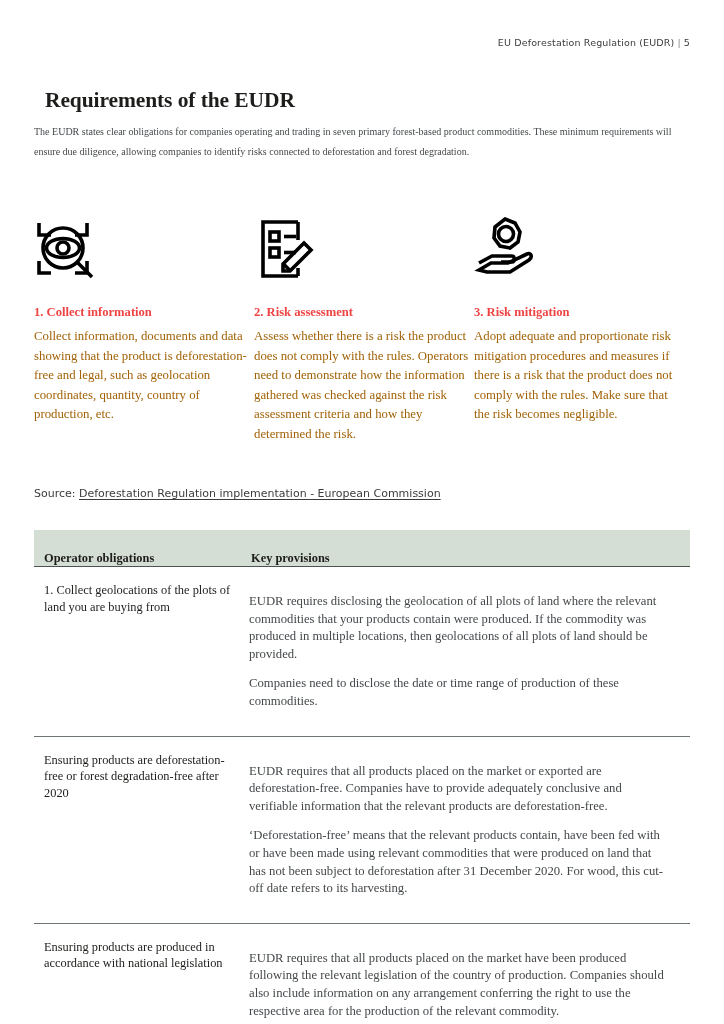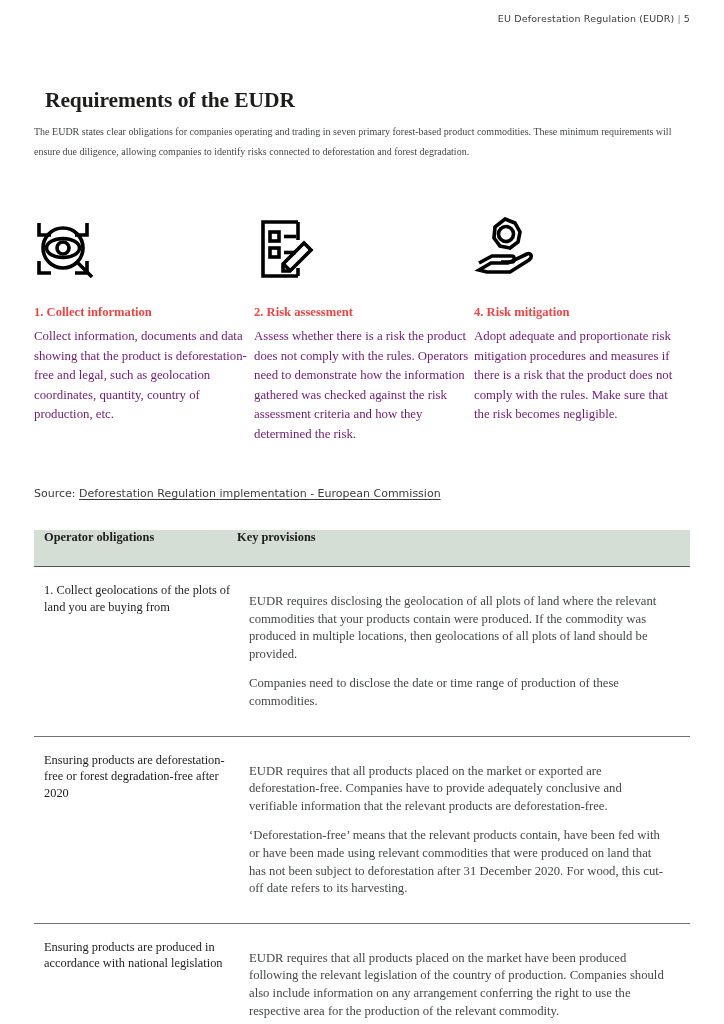--- a/index.html
+++ b/index.html
@@ -18,21 +18,21 @@
 
   .page {
     position: absolute;
     inset: 0;
     padding: 0;
   }
 
   
   .running-header {
     position: absolute;
-    top: 13px;
+    top: 37px;
     right: 34px;
     font-family: "DejaVu Sans", "Liberation Sans", sans-serif;
     font-size: 9.5px;
     letter-spacing: 0.15px;
     color: #3c3c3c;
     white-space: nowrap;
   }
   .running-header .sep {
     padding: 0 3px;
     color: #8a8a8a;
@@ -95,21 +95,21 @@
     font-family: "Liberation Serif", "DejaVu Serif", serif;
     font-weight: bold;
     font-size: 12.6px;
     color: #ef4444;
     line-height: 16px;
   }
   .step-body {
     margin: 7px 0 0 0;
     font-size: 12.8px;
     line-height: 19.6px;
-    color: #701a75;
+    color: #a16207;
   }
   .step:nth-child(1) .step-body { width: 215px; }
   .step:nth-child(2) .step-body { width: 218px; }
   .step:nth-child(3) .step-body { width: 212px; }
 
   
   .source {
     position: absolute;
     top: 487px;
     left: 0;
@@ -129,21 +129,22 @@
     position: absolute;
     top: 530px;
     left: 0;
     width: 656px;
   }
   .t-head {
     background: #d4ded5;
     display: flex;
     border-bottom: 1.4px solid #4c5350;
     height: 36px;
-    align-items: flex-start;
+    align-items: flex-end;
+    gap: 14px;
   }
   .t-head .cell {
     font-family: "Liberation Serif", "DejaVu Serif", serif;
     font-weight: bold;
     font-size: 12.4px;
     color: #1d1d1b;
   }
   .col-a { width: 203px; box-sizing: border-box; padding-left: 10px; flex: none; }
   .col-b { flex: 1 1 auto; box-sizing: border-box; padding-right: 8px; }
 
@@ -226,21 +227,21 @@
 
       <div class="step">
         <div class="step-icon">
           <svg width="72" height="72" viewBox="0 0 72 72" fill="none" stroke="#000000" stroke-width="3.6" stroke-linecap="butt" stroke-linejoin="miter">
             <polygon points="31,6 41,10 46,19 44,29 36,35 26,33 20,25 21,14"></polygon>
             <circle cx="32" cy="21" r="7.5"></circle>
             <path d="M5 50 L18 43 L38 43 C41 43 41 49 38 49 L27 49"></path>
             <path d="M5 57 L17 50 L34 50 L53 41 C57 39 59 44 55 47 L36 59 L13 59 Z"></path>
           </svg>
         </div>
-        <div class="step-heading">4. Risk mitigation</div>
+        <div class="step-heading">3. Risk mitigation</div>
         <p class="step-body">Adopt adequate and proportionate risk mitigation procedures and measures if there is a risk that the product does not comply with the rules. Make sure that the risk becomes negligible.</p>
       </div>
 
     </div>
 
     <div class="source">
       <span>Source:</span>
       <span class="link">Deforestation Regulation implementation - European Commission</span>
     </div>
 

